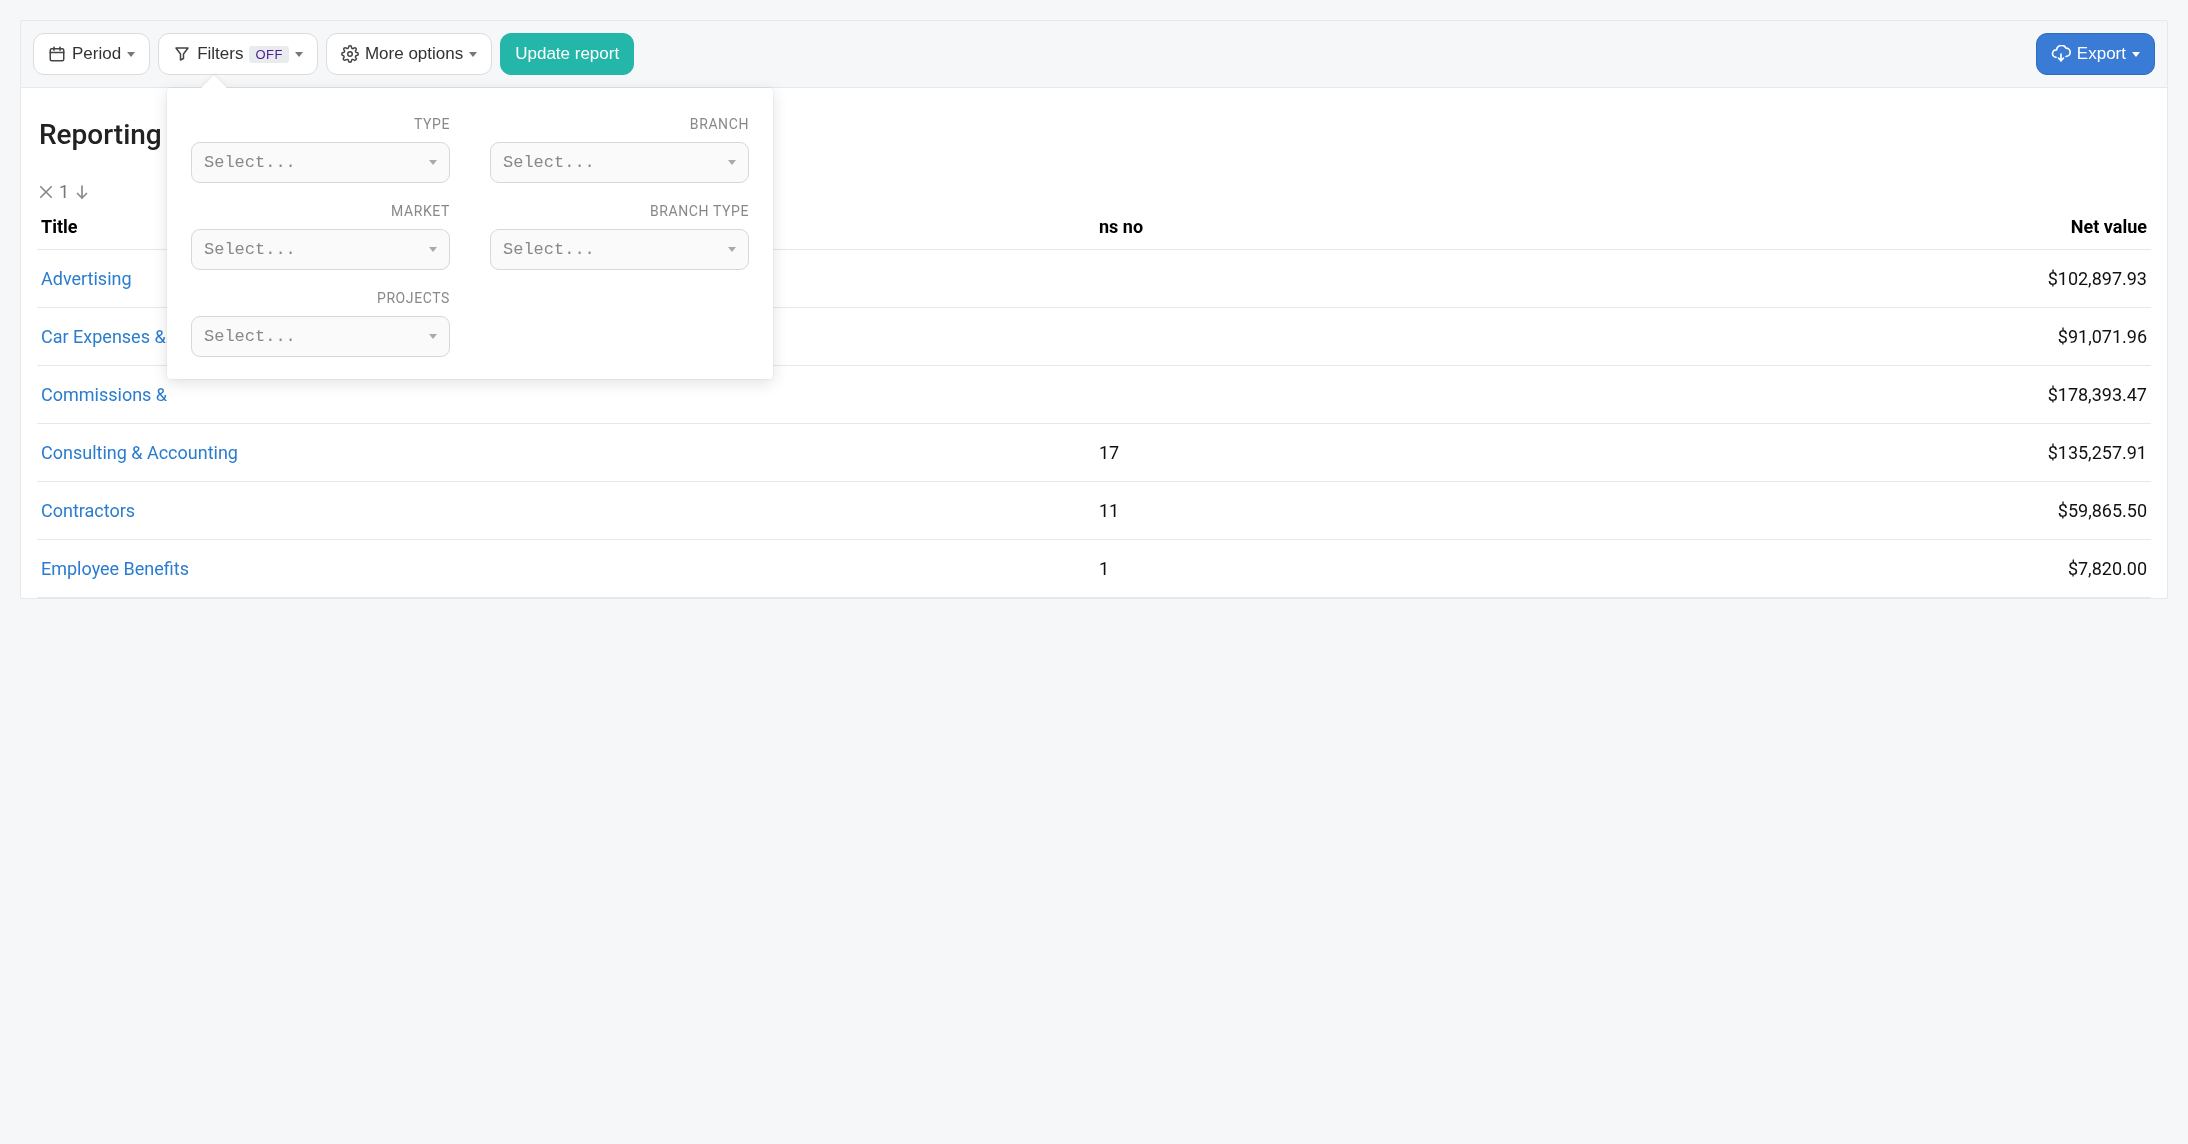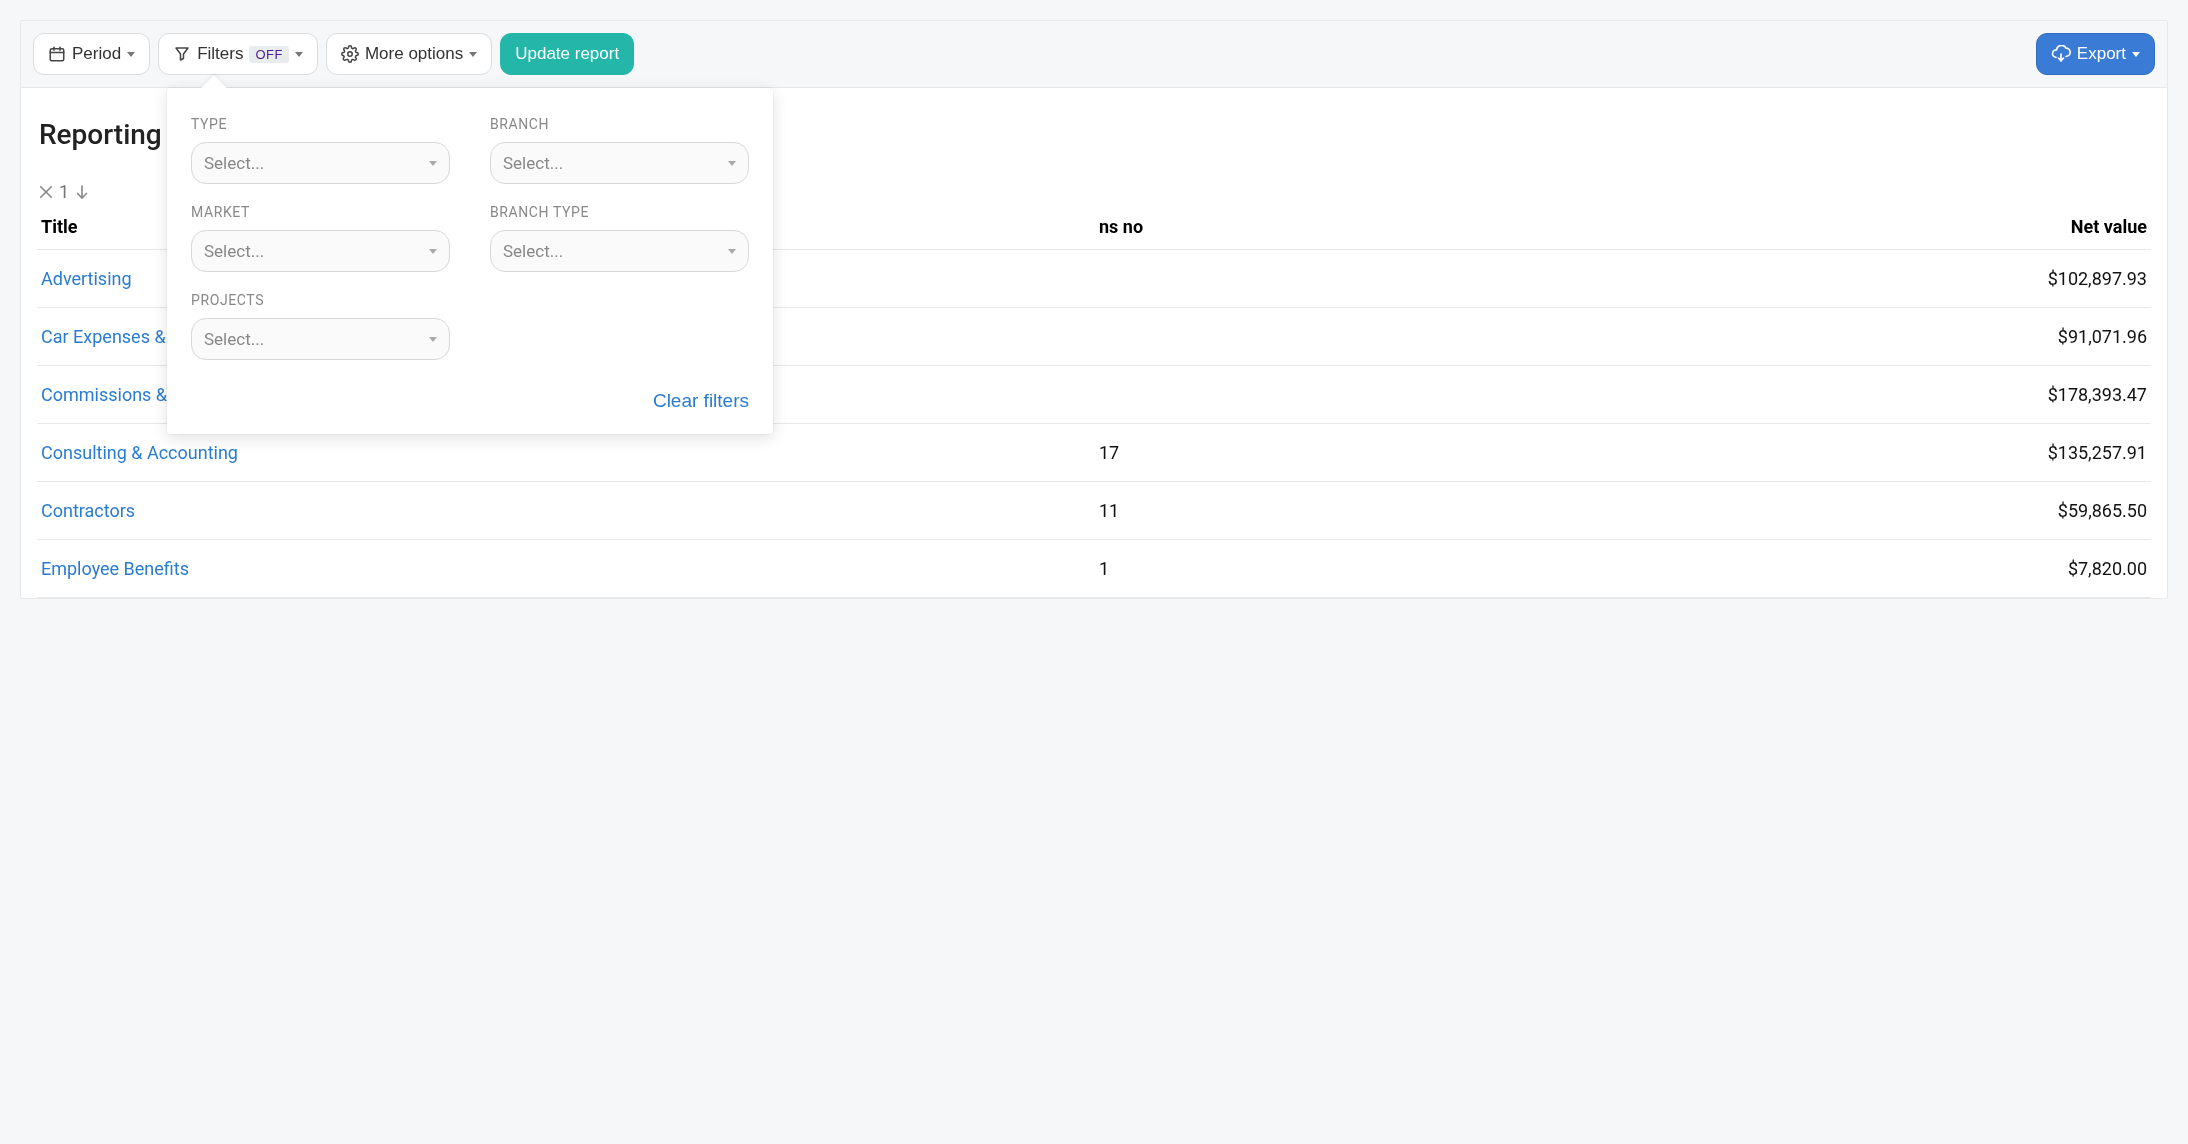--- a/index.html
+++ b/index.html
@@ -124,40 +124,42 @@
     width: 18px; height: 18px;
     background: #fff;
     transform: rotate(45deg);
     box-shadow: -2px -2px 3px rgba(0,0,0,0.04);
   }
   .filter-grid {
     display: grid;
     grid-template-columns: 1fr 1fr;
     column-gap: 40px;
     row-gap: 20px;
+    text-align: right;
   }
   .filter-group {}
   .filter-label {
     font-size: 14px;
     letter-spacing: 0.6px;
     color: #888;
     margin-bottom: 10px;
     font-weight: 400;
   }
   .select {
     display: flex;
     align-items: center;
     justify-content: space-between;
     border: 1px solid #d6d8da;
-    border-radius: 15px;
+    border-radius: 9px;
     background: #fafafa;
     padding: 10px 12px;
     font-size: 17px;
     color: #888;
     cursor: pointer;
+    font-family: Liberation Mono, monospace;
   }
   .select .caret { border-top-color: #aaa; }
   .popover-footer {
     display: flex;
     justify-content: flex-end;
     margin-top: 30px;
   }
   .link-btn {
     color: #2a7ccf;
     font-size: 19px;
@@ -321,19 +323,16 @@
           </div>
         </div>
         <div class="filter-group">
           <div class="filter-label">PROJECTS</div>
           <div class="select">
             <span>Select...</span>
             <span class="caret"></span>
           </div>
         </div>
       </div>
-      <div class="popover-footer">
-        <button class="link-btn">Clear filters</button>
-      </div>
     </div>
 
   </div>
 </div>
 
 </body></html>

